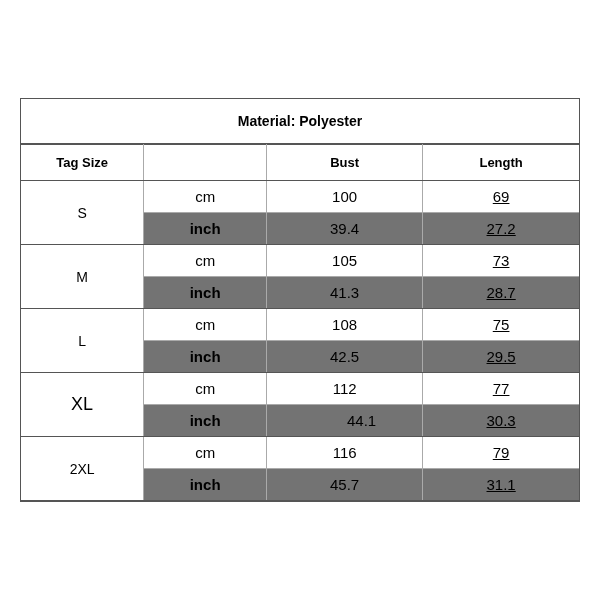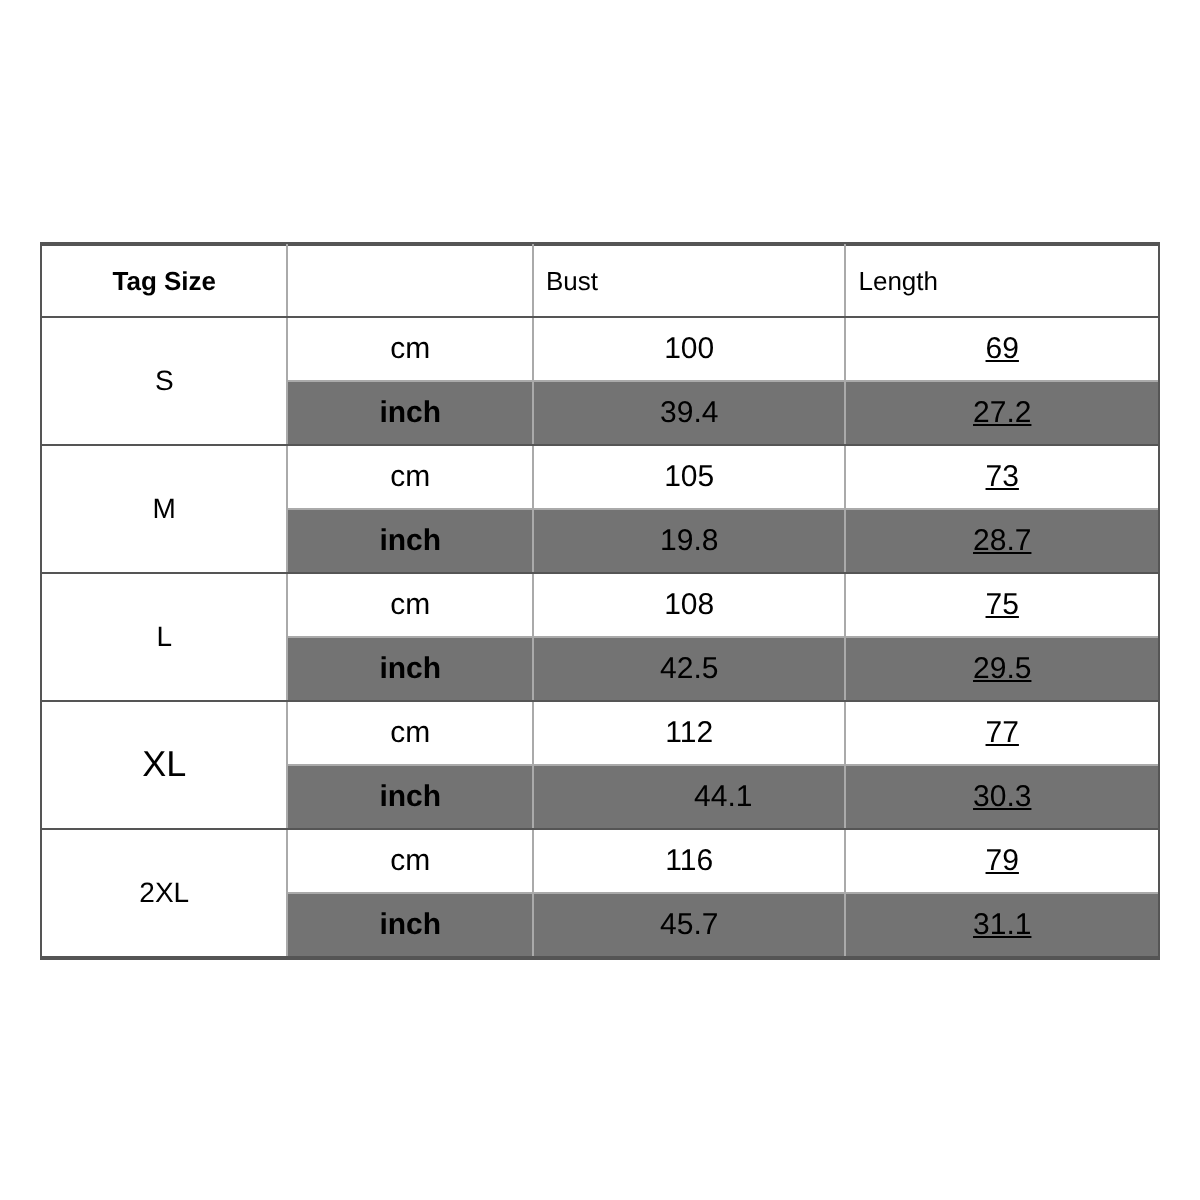--- a/index.html
+++ b/index.html
@@ -25,22 +25,22 @@
       border-bottom: 1.5px solid #555;
     }
     table {
       width: 100%;
       border-collapse: collapse;
     }
     thead th {
       border-bottom: 1.5px solid #555;
       border-right: 1px solid #aaa;
       padding: 10px 6px;
-      text-align: left;
-      font-weight: normal;
+      text-align: center;
+      font-weight: bold;
       font-size: 13px;
     }
     thead th:last-child { border-right: none; }
     thead th.tag-size-header { text-align: center; font-weight: bold; }
 
     tbody tr td {
       border-right: 1px solid #aaa;
       border-bottom: 1px solid #aaa;
       text-align: center;
       padding: 7px 6px;
@@ -51,20 +51,21 @@
       background-color: #737373;
     }
     tr.top-border td, tr.top-border th {
       border-top: 1.5px solid #555;
     }
   </style>
 </head>
 <body>
 
 <div class="table-wrapper">
+  <div class="title-row">Material: Polyester</div>
   <table>
     <thead>
       <tr class="top-border">
         <th class="tag-size-header" style="width:22%;">Tag Size</th>
         <th style="width:22%;"></th>
         <th style="width:28%;">Bust</th>
         <th style="width:28%;">Length</th>
       </tr>
     </thead>
     <tbody id="table-body">
@@ -80,21 +81,21 @@
           <td class="shaded" style="border-bottom: 1.5px solid rgb(85, 85, 85);">27.2</td>
         </tr>
         <tr>
           <td rowspan="2" style="font-weight: normal; font-size: 14px; border-bottom: 1.5px solid rgb(85, 85, 85);">M</td>
           <td>cm</td>
           <td>105</td>
           <td>73</td>
         </tr>
         <tr>
           <td class="shaded" style="font-weight: bold; border-bottom: 1.5px solid rgb(85, 85, 85);">inch</td>
-          <td class="shaded" style="border-bottom: 1.5px solid rgb(85, 85, 85);">19.8</td>
+          <td class="shaded" style="border-bottom: 1.5px solid rgb(85, 85, 85);">41.3</td>
           <td class="shaded" style="border-bottom: 1.5px solid rgb(85, 85, 85);">28.7</td>
         </tr>
         <tr>
           <td rowspan="2" style="font-weight: normal; font-size: 14px; border-bottom: 1.5px solid rgb(85, 85, 85);">L</td>
           <td>cm</td>
           <td>108</td>
           <td>75</td>
         </tr>
         <tr>
           <td class="shaded" style="font-weight: bold; border-bottom: 1.5px solid rgb(85, 85, 85);">inch</td>

